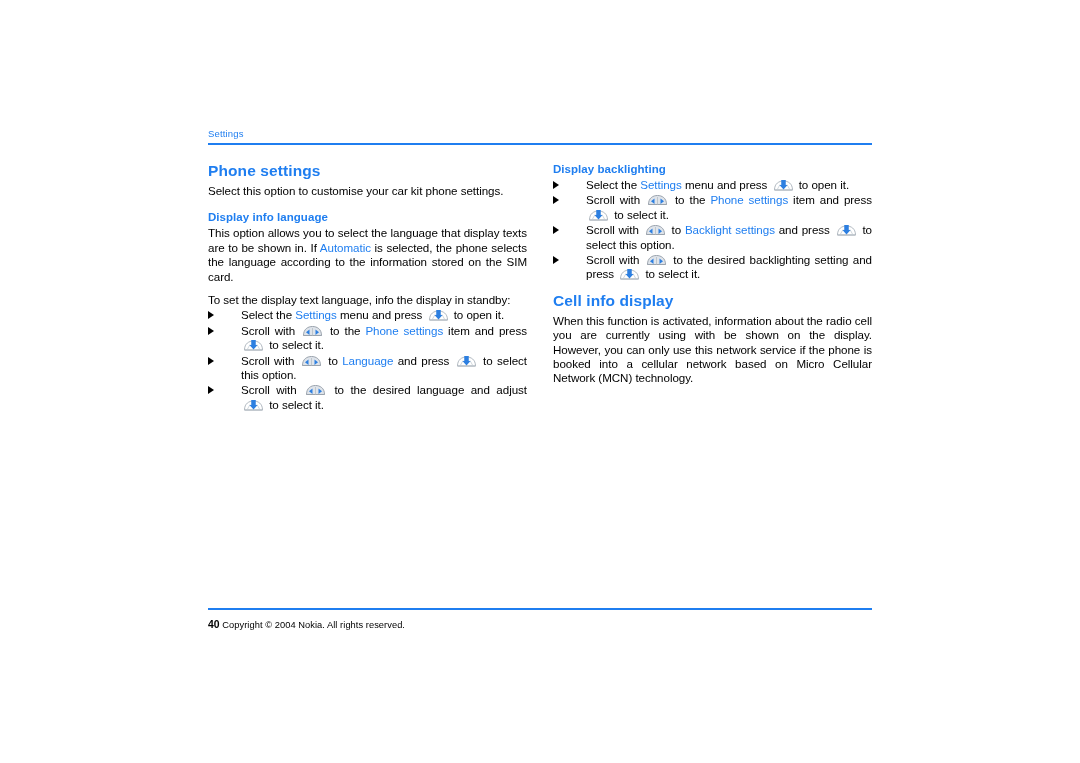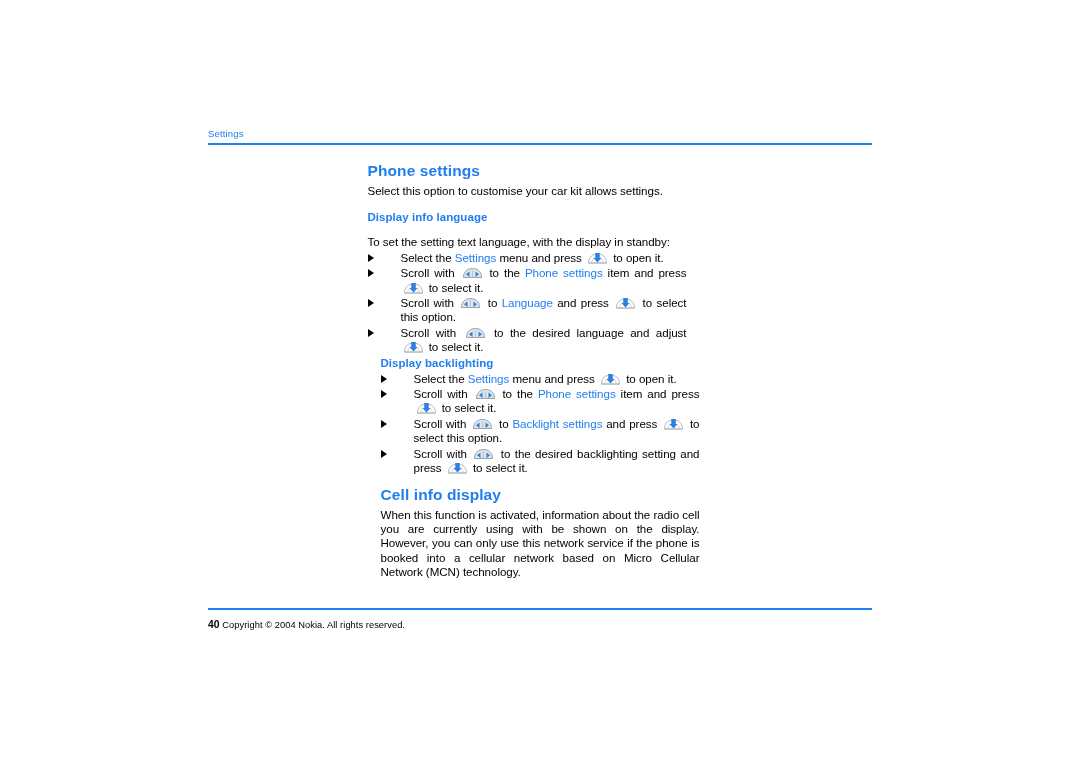--- a/index.html
+++ b/index.html
@@ -39,22 +39,21 @@
     height: 2px;
     background: #1f7ef0;
     width: 100%;
     margin-bottom: 17px;
   }
 
   
   .columns {
     display: flex;
     width: 100%;
-    align-items: center;
-    flex-direction: column;
+    align-items: flex-start;
   }
   .col {
     width: 319px;
   }
   .col-left { margin-right: 26px; }
 
   h1.chapter {
     font-size: 15.5px;
     font-weight: bold;
     color: #1f7ef0;
@@ -153,30 +152,31 @@
 
     <div class="running-head">Settings</div>
     <div class="head-rule"></div>
 
     <div class="columns">
 
       <div class="col col-left">
 
         <h1 class="chapter">Phone settings</h1>
 
-        <p class="body nojust">Select this option to customise your car kit allows settings.</p>
+        <p class="body nojust">Select this option to customise your car kit phone settings.</p>
 
         <div class="spacer-sub"></div>
 
         <h2 class="sub">Display info language</h2>
 
+        <p class="body"><span>This option allows you to select the language that display texts are to be shown in. If </span><span class="blue">Automatic</span><span> is selected, the phone selects the language according to the information stored on the SIM card.</span></p>
 
         <div class="spacer-sm"></div>
 
-        <p class="body nojust">To set the setting text language, with the display in standby:</p>
+        <p class="body nojust">To set the display text language, info the display in standby:</p>
 
         <ul class="steps">
           <li>
             <span class="tri"></span>
             <span>Select the </span><span class="blue">Settings</span><span> menu and press </span><span class="keyicon"><svg viewBox="0 0 42 26" width="21" height="13" xmlns="http://www.w3.org/2000/svg">
                   <path d="M3 22 C3 9 12 4 21 4 C30 4 39 9 39 22 Z" fill="none" stroke="#b0b8c0" stroke-width="2"></path>
                   <path d="M3 22 L39 22" stroke="#b0b8c0" stroke-width="2"></path>
                   <path d="M8 22 L14 11" stroke="#c2c9d0" stroke-width="1.5"></path>
                   <path d="M34 22 L28 11" stroke="#c2c9d0" stroke-width="1.5"></path>
                   <path d="M16.5 2 L25.5 2 L25.5 12 L29 12 L21 21 L13 12 L16.5 12 Z" fill="#2d7fe0"></path>

